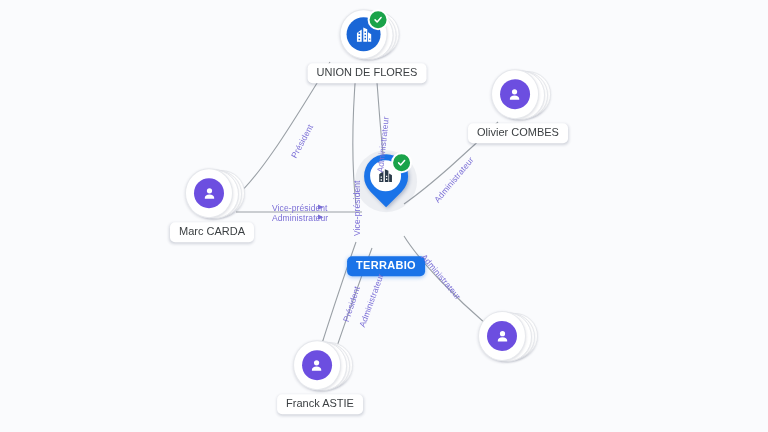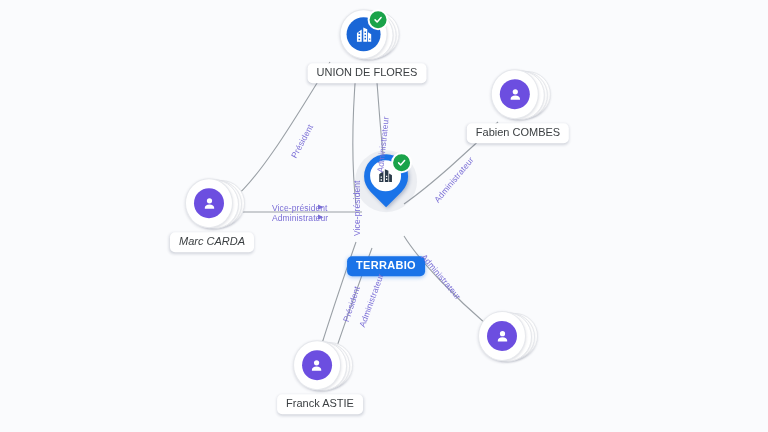--- a/index.html
+++ b/index.html
@@ -266,24 +266,24 @@
       <div class="stack s1"></div>
       <div class="disc">
         <div class="avatar">
           <svg width="17" height="17" viewBox="0 0 24 24" fill="#ffffff">
             <circle cx="12" cy="8" r="3.7"></circle>
             <path d="M12 13.2c-4 0-6.6 2.2-6.6 4.6V19h13.2v-1.2c0-2.4-2.6-4.6-6.6-4.6z"></path>
           </svg>
         </div>
       </div>
     </div>
-    <div class="chip">Fabien COMBES</div>
-  </div>
-
-  <div class="node" style="left:212px; top:214px;font-style:italic;">
+    <div class="chip">Olivier COMBES</div>
+  </div>
+
+  <div class="node" style="left:212px; top:204px;">
     <div class="node-art">
       <div class="stack s3"></div>
       <div class="stack s2"></div>
       <div class="stack s1"></div>
       <div class="disc">
         <div class="avatar">
           <svg width="17" height="17" viewBox="0 0 24 24" fill="#ffffff">
             <circle cx="12" cy="8" r="3.7"></circle>
             <path d="M12 13.2c-4 0-6.6 2.2-6.6 4.6V19h13.2v-1.2c0-2.4-2.6-4.6-6.6-4.6z"></path>
           </svg>

